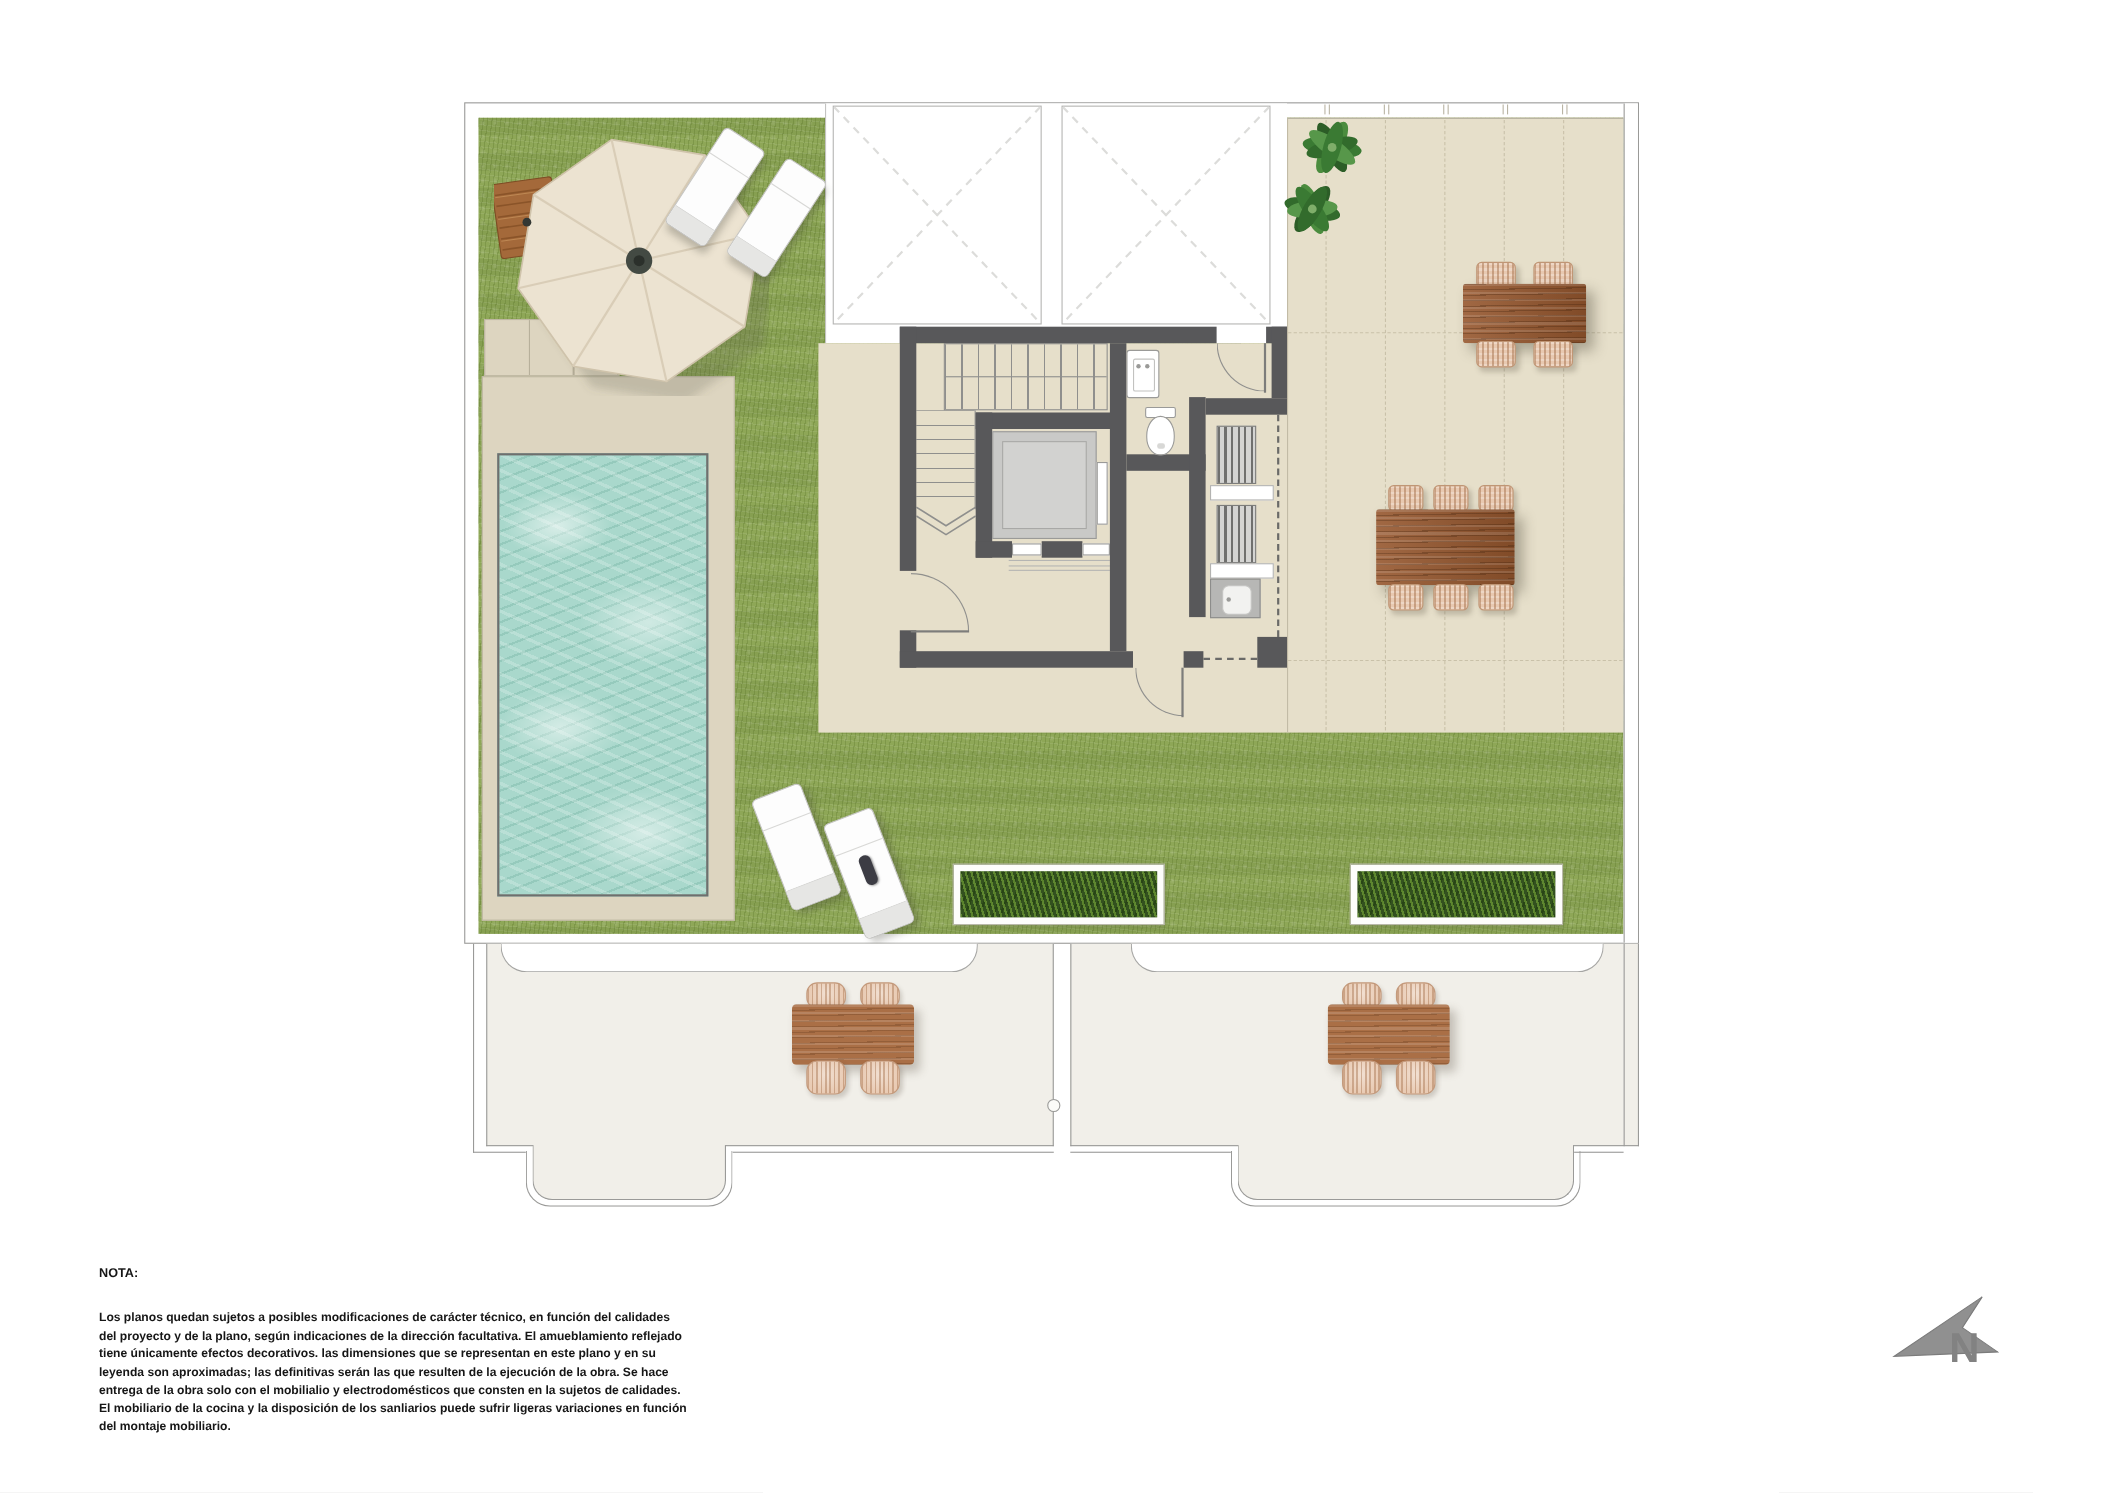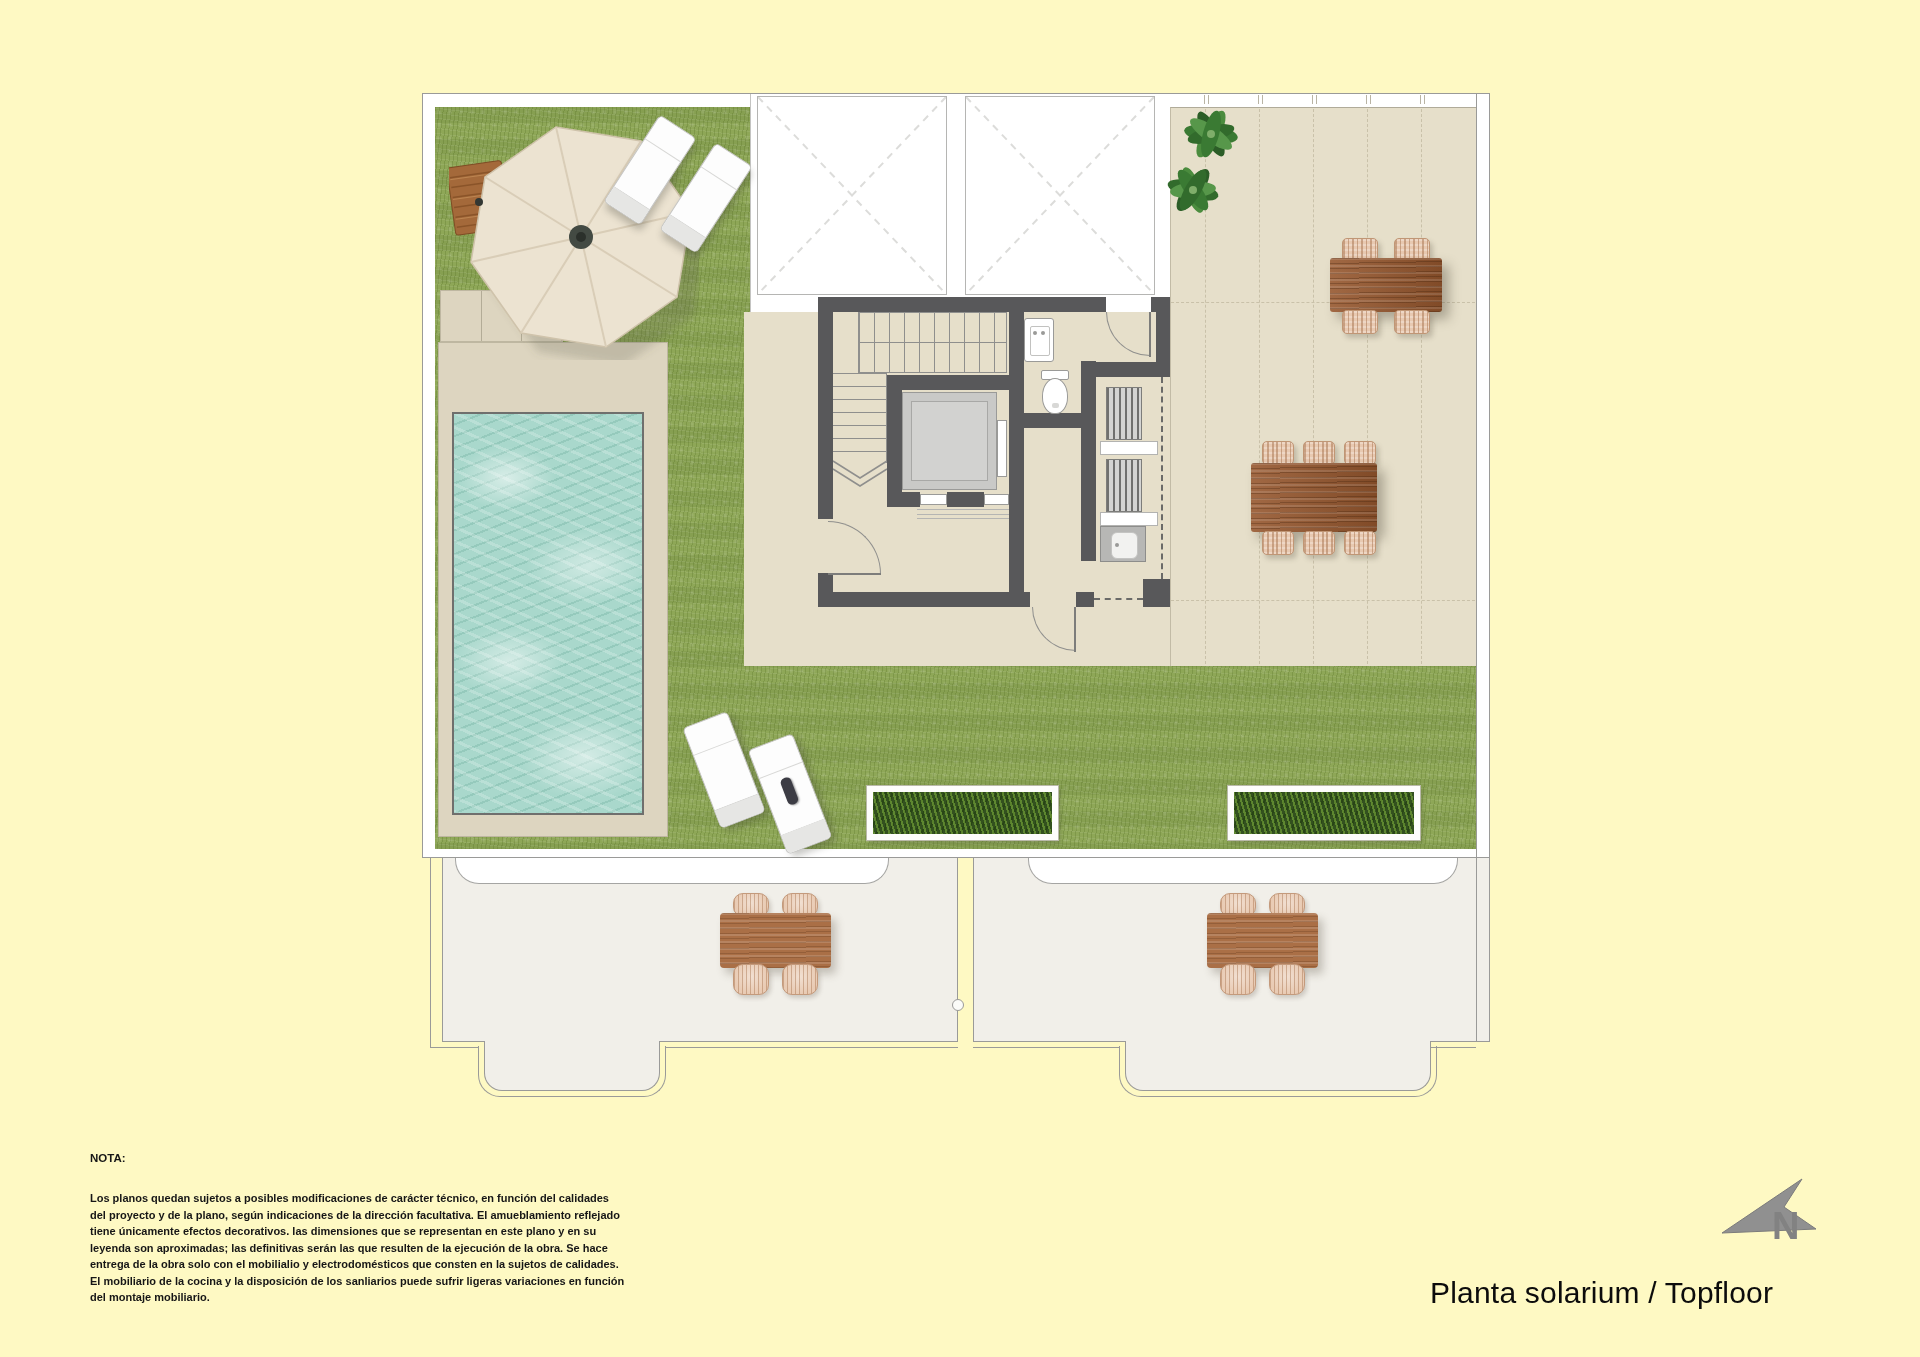--- a/index.html
+++ b/index.html
@@ -1,16 +1,16 @@
 <!DOCTYPE html>
 <html><head>
 <meta charset="utf-8">
 <style>
   html,body{margin:0;padding:0;background:#e8e8e8;}
-  .page{position:relative;width:1920px;height:1357px;background:#fef9c3;overflow:hidden;
+  .page{position:relative;width:1920px;height:1357px;background:#ffffff;overflow:hidden;
         font-family:"Liberation Sans", sans-serif;}
   .abs{position:absolute;}
 
   
   .grass{
     background-color:#8ea757;
     background-image:
       radial-gradient(circle 2px at 4px 5px, rgba(255,255,255,0.14), transparent 3px),
       repeating-linear-gradient(97deg, rgba(84,110,36,0.28) 0 1px, transparent 1px 4px),
       repeating-linear-gradient(7deg, rgba(255,255,255,0.08) 0 1px, transparent 1px 5px),
@@ -376,15 +376,14 @@
     <div>entrega de la obra solo con el mobilialio y electrodomésticos que consten en la sujetos de calidades.</div>
     <div>El mobiliario de la cocina y la disposición de los sanliarios puede sufrir ligeras variaciones en función</div>
     <div>del montaje mobiliario.</div>
   </div>
 
   <svg class="abs" style="left:1718px;top:1175px;" width="110" height="78" viewBox="0 0 110 78">
     <polygon points="4,58 84,4 66,32 98,54" fill="#909090" stroke="#7b7b7b" stroke-width="1"></polygon>
   </svg>
   <div class="abs north-n" style="left:1772px;top:1205px;">N</div>
 
-  <div class="abs plan-title" style="left:1430px;top:1276px;">Planta solarium / Topfloor</div>
 
 </div>
 
 </body></html>

